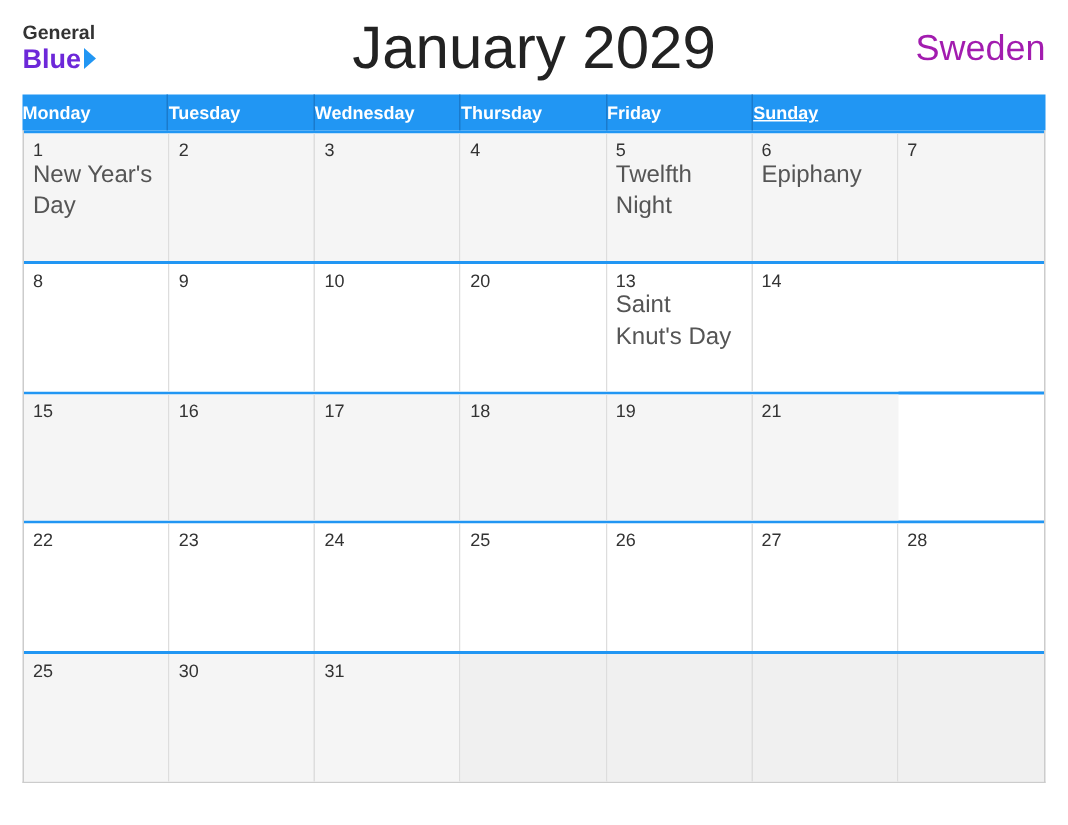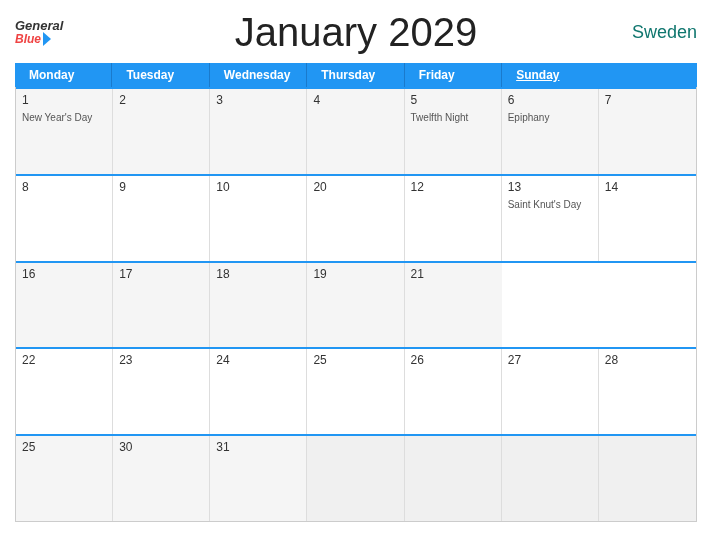--- a/index.html
+++ b/index.html
@@ -21,70 +21,69 @@
       align-items: center;
       justify-content: space-between;
       margin-bottom: 8px;
       position: relative;
     }
     .logo {
       display: flex;
       align-items: flex-start;
       flex-direction: column;
       width: 90px;
-      font-style: italic;
     }
     .logo-general {
       font-size: 13px;
       font-weight: bold;
       color: #333;
       line-height: 1.1;
     }
     .logo-blue-row {
       display: flex;
       align-items: center;
     }
     .logo-blue {
-      font-size: 12px;
+      font-size: 18px;
       font-weight: bold;
-      color: #ef4444;
+      color: #6d28d9;
       line-height: 1.1;
     }
     .logo-triangle {
       width: 0;
       height: 0;
       border-left: 8px solid #2196F3;
       border-top: 7px solid transparent;
       border-bottom: 7px solid transparent;
       margin-left: 2px;
       margin-top: -2px;
     }
     .calendar-title {
       font-size: 40px;
       font-weight: normal;
       color: #222;
       text-align: center;
       flex: 1;
     }
     .country {
-      font-size: 18px;
-      color: #0f766e;
+      font-size: 24px;
+      color: #a21caf;
       width: 90px;
       text-align: right;
     }
     .days-header {
       display: grid;
       grid-template-columns: repeat(7, 1fr);
       background: #2196F3;
       color: #fff;
       font-size: 12px;
       font-weight: bold;
     }
     .days-header div {
-      padding: 5px 14px;
+      padding: 5px 0;
       border-right: 1px solid #1a7acc;
     }
     .days-header div:last-child {
       border-right: none;
       text-decoration: underline;
     }
     .calendar-grid {
       display: grid;
       grid-template-rows: repeat(5, 1fr);
       border-left: 1px solid #ccc;
@@ -111,21 +110,21 @@
     .calendar-cell.empty {
       background: #f9f9f9;
     }
     .cell-day {
       font-size: 12px;
       color: #333;
       font-weight: normal;
       display: block;
     }
     .cell-event {
-      font-size: 10px;
+      font-size: 16px;
       color: #555;
       margin-top: 6px;
       line-height: 1.3;
     }
     
     .calendar-week:nth-child(odd) .calendar-cell {
       background: #f5f5f5;
     }
     .calendar-week:nth-child(odd) .calendar-cell.empty {
       background: #f0f0f0;
@@ -196,33 +195,33 @@
       <div class="calendar-cell">
         <span class="cell-day">9</span>
       </div>
       <div class="calendar-cell">
         <span class="cell-day">10</span>
       </div>
       <div class="calendar-cell">
         <span class="cell-day">20</span>
       </div>
       <div class="calendar-cell">
-        <span class="cell-day">12</span>
-      </div>
-      <div class="calendar-cell">
         <span class="cell-day">13</span>
         <span class="cell-event">Saint Knut's Day</span>
       </div>
       <div class="calendar-cell">
         <span class="cell-day">14</span>
       </div>
     </div>
 
     <div class="calendar-week">
       <div class="calendar-cell">
+        <span class="cell-day">15</span>
+      </div>
+      <div class="calendar-cell">
         <span class="cell-day">16</span>
       </div>
       <div class="calendar-cell">
         <span class="cell-day">17</span>
       </div>
       <div class="calendar-cell">
         <span class="cell-day">18</span>
       </div>
       <div class="calendar-cell">
         <span class="cell-day">19</span>

